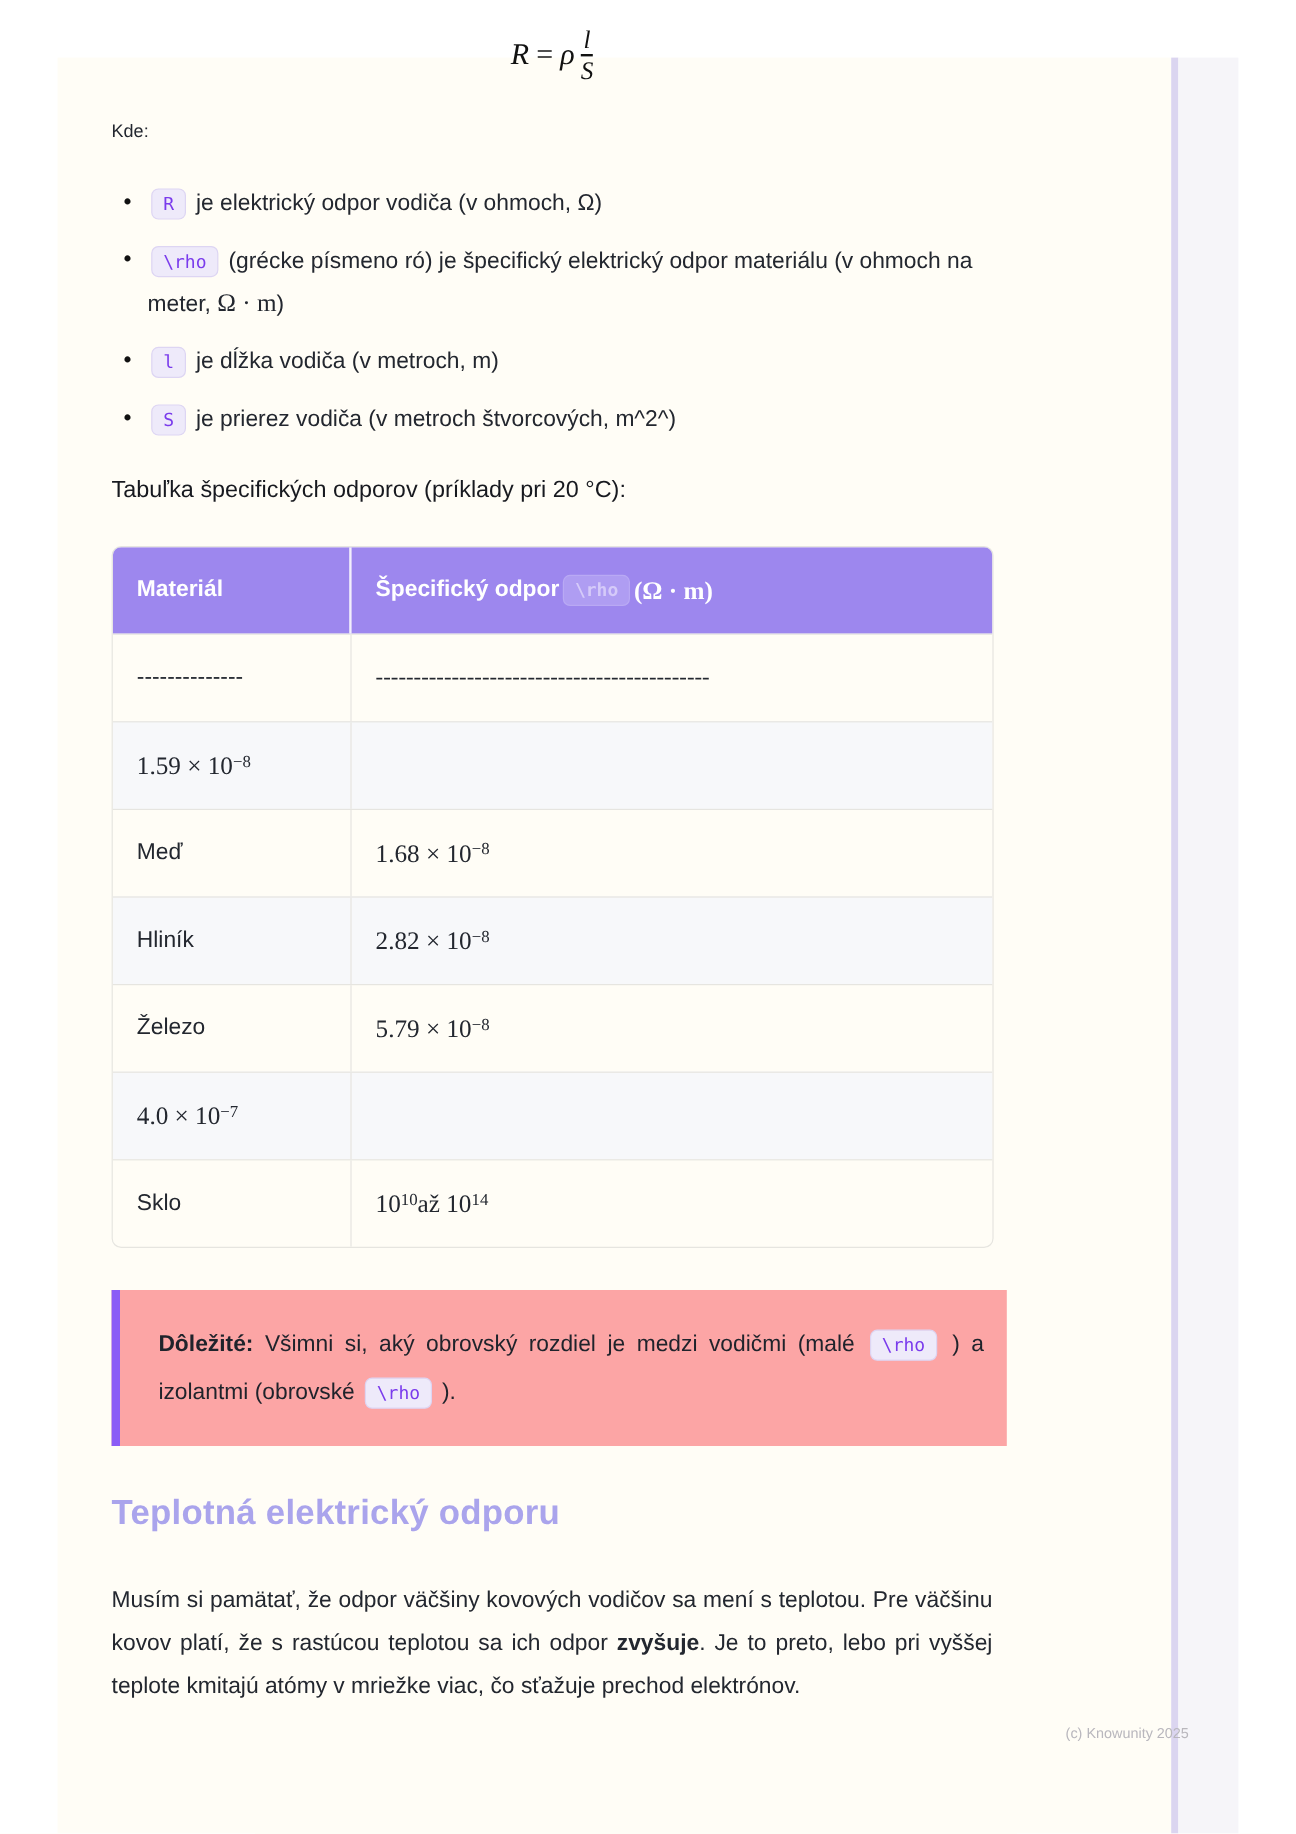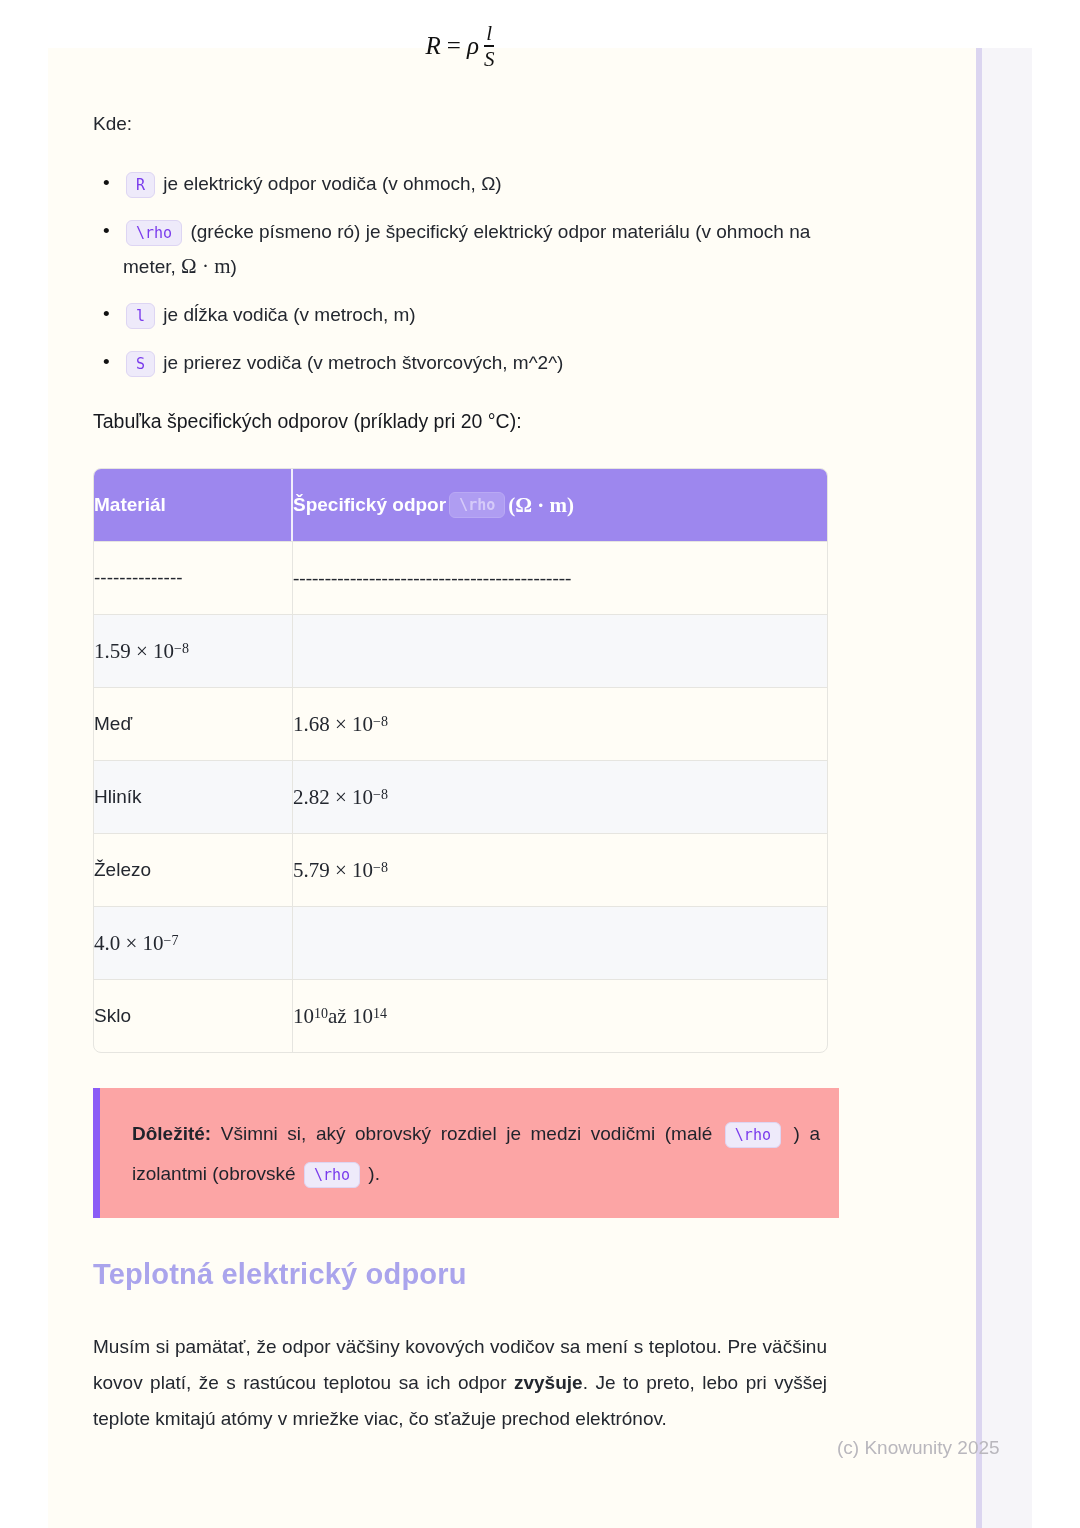--- a/index.html
+++ b/index.html
@@ -30,21 +30,21 @@
     font-family:"Liberation Serif",serif;font-style:italic;
     font-size:25px;color:#111;
     display:flex;justify-content:center;align-items:center;
   }
   .frac{display:inline-flex;flex-direction:column;align-items:center;margin-left:5px;vertical-align:middle;}
   .frac .num{font-size:21px;line-height:22px;}
   .frac .bar{height:2px;background:#111;align-self:stretch;margin:1px 0;}
   .frac .den{font-size:21px;line-height:22px;}
   .feq{margin:0 6px;font-style:normal;}
   
-  .kde{margin-top:42px;font-size:19px;line-height:24px;}
+  .kde{margin-top:28px;font-size:15px;line-height:24px;}
   ul.props{list-style:none;margin:30px 0 0 0;padding:0;}
   ul.props li{
     position:relative;padding-left:30px;margin-bottom:13px;
     font-size:19px;line-height:35px;
   }
   ul.props li .dot{
     position:absolute;left:10px;top:-1px;font-size:19px;color:#111;
   }
   .chip{
     display:inline-block;
@@ -64,21 +64,21 @@
   }
   
   .tbl{
     margin-top:35px;width:733px;
     border:1px solid #e6e5e0;border-radius:8px;overflow:hidden;
     background:#fffdf6;
   }
   .trow{display:grid;grid-template-columns:199px 1fr;}
   .trow > div{
     height:72px;display:flex;align-items:center;
-    font-size:19px;
+    padding-left:20px;font-size:19px;
   }
   .thead{background:#9d87ee;}
   .thead > div{color:#ffffff;font-weight:bold;height:72px;}
   .thead > div:first-child{border-right:2px solid #f2effc;}
   .trow.body{border-top:1px solid #e6e5e0;}
   .trow.body > div:first-child{border-right:1px solid #e6e5e0;}
   .trow.alt{background:#f7f8fa;}
   .val{font-family:"Liberation Serif",serif;font-size:21px;}
   .val sup{font-size:14px;position:relative;top:-2px;}
   
@@ -91,22 +91,22 @@
   
   .h2{
     margin-top:40px;font-size:29px;font-weight:bold;color:#aaa4ec;
     letter-spacing:0.2px;
   }
   .para{
     margin-top:38px;font-size:19px;line-height:36px;
     text-align:justify;color:#23272f;
   }
   .footer{
-    position:absolute;left:837px;top:1437px;width:160px;
-    font-size:19px;color:#b9b7bd;white-space:nowrap;
+    position:absolute;left:888px;top:1437px;width:160px;
+    font-size:12px;color:#b9b7bd;white-space:nowrap;
   }
   strong{font-weight:bold;}
 </style>
 </head>
 <body>
 
 <div class="page"></div>
 <div class="divider-line"></div>
 <div class="side-band"></div>
 

